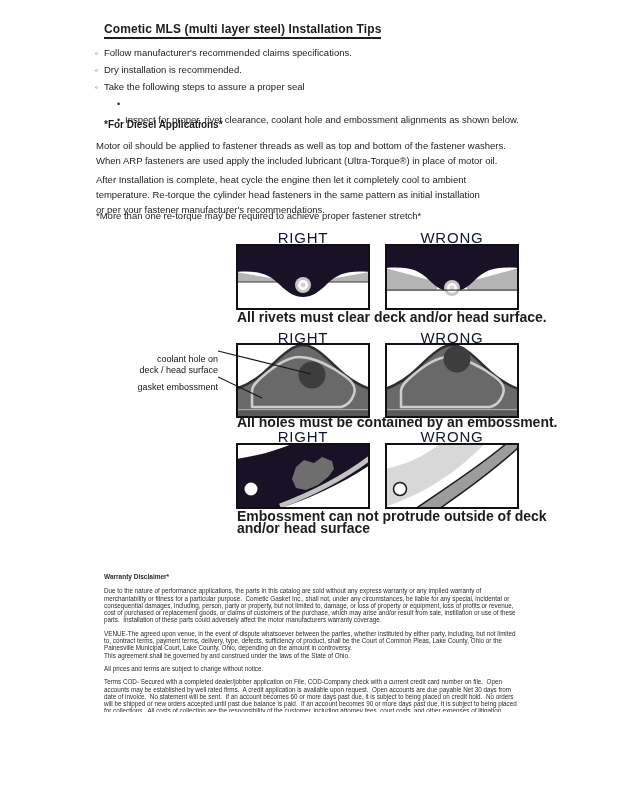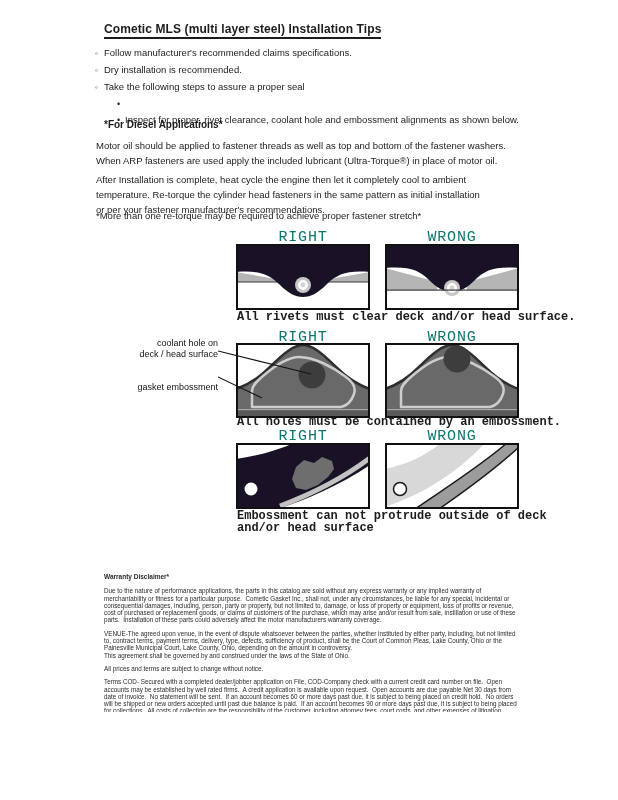--- a/index.html
+++ b/index.html
@@ -15,24 +15,24 @@
   .bullets{left:95px;top:45px;width:470px;font-size:9.5px;line-height:16px;}
   .b{display:flex;align-items:baseline;}
   .b .m1{width:9px;font-size:8px;flex:0 0 auto;}
   .b.sub{padding-left:22px;}
   .b .m2{width:8px;font-size:9px;flex:0 0 auto;}
   .h2{left:104px;top:119px;font-size:10px;font-weight:bold;}
   .body-p{left:96px;width:430px;font-size:9.5px;line-height:15px;white-space:pre-wrap;}
   .p1{top:138px;}
   .p2{top:172px;}
   .note{top:208px;}
-  .dlabel{width:134px;text-align:center;font-size:15px;letter-spacing:.8px;color:#0f766e;font-family:Liberation Mono, monospace;}
+  .dlabel{width:134px;text-align:center;font-size:15px;letter-spacing:.8px;color:#0f172a;}
   .dbox{width:134px;}
   .dbox svg{display:block;}
-  .cap{font-weight:bold;font-size:12px;line-height:11.5px;white-space:pre-wrap;font-family:Liberation Mono, monospace;}
+  .cap{font-weight:bold;font-size:14px;line-height:11.5px;white-space:pre-wrap;}
   .ann{width:114px;text-align:right;font-size:9px;line-height:11px;white-space:pre-wrap;color:#141414;}
   .leader{pointer-events:none;}
   .legal{left:104px;top:573px;width:415px;font-size:6.3px;line-height:7.3px;color:#2a2a2a;}
   .legal .lh{font-weight:bold;margin-bottom:7px;font-size:6.5px;}
   .legal p{margin:0 0 6px 0;white-space:pre-wrap;}
   .pagecode{left:372px;top:756px;font-size:13px;letter-spacing:.3px;color:#141414;}
 </style>
 </head>
 <body>
 
@@ -103,21 +103,21 @@
       <rect x="0" y="45.5" width="134" height="1.2" fill="#3a3a3a"></rect>
       <rect x="1" y="1" width="132" height="64" fill="none" stroke="#111111" stroke-width="2"></rect>
     </svg>
   </div>
 
   <div class="abs cap" style="left:237px;top:312px;">All rivets must clear deck and/or head surface.</div>
 
   <div class="abs dlabel" style="left:236px;top:329px;">RIGHT</div>
   <div class="abs dlabel" style="left:385px;top:329px;">WRONG</div>
 
-  <div class="abs ann" style="left:104px;top:338px;">coolant hole on
+  <div class="abs ann" style="left:104px;top:354px;">coolant hole on
 deck / head surface</div>
   <div class="abs ann" style="left:104px;top:372px;margin-top:10px;">gasket embossment</div>
 
   <div class="abs dbox" style="left:236px;top:343px;">
     <svg width="134" height="75" viewBox="0 0 134 75">
       <rect x="0" y="0" width="134" height="75" fill="#ffffff"></rect>
       <path d="M0,75 V46 C12,42 24,34 34,24 C48,10 58,2 67,2 C76,2 86,10 100,24 C110,34 122,42 134,46 V75 Z" fill="#696969" stroke="#2f2f2f" stroke-width="2.5"></path>
       <rect x="0" y="67" width="134" height="8" fill="#595959"></rect>
       <rect x="0" y="66" width="134" height="1.2" fill="#a8a8a8"></rect>
       <path d="M16,64 V48 C16,43 20,39 27,33 C41,21 53,14 63,14 C78,14 97,24 110,34 C117,39 120,45 118,51 C116,57 113,62 105,64 Z" fill="none" stroke="#cdcdcd" stroke-width="2.5" stroke-linejoin="round"></path>

